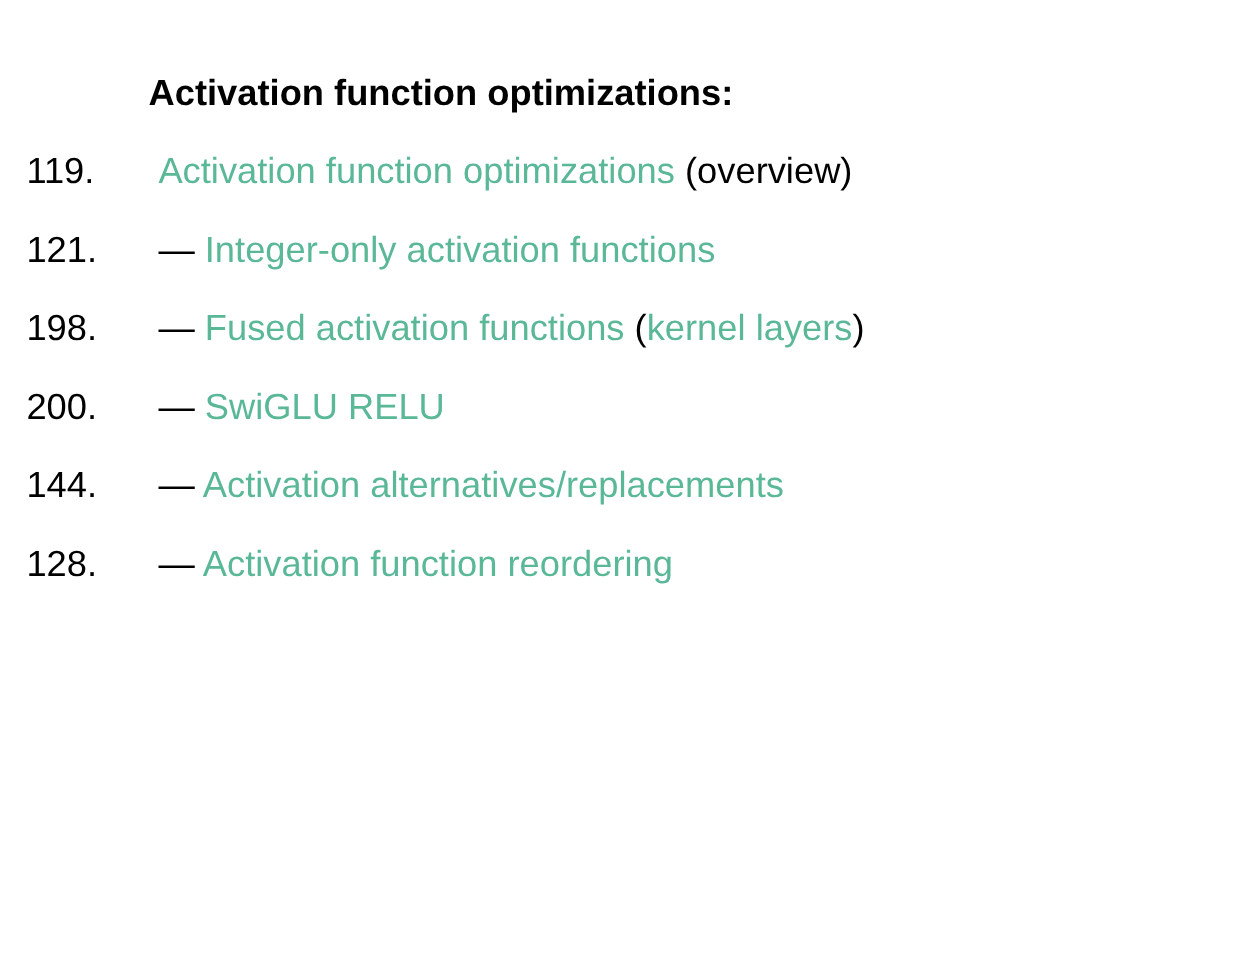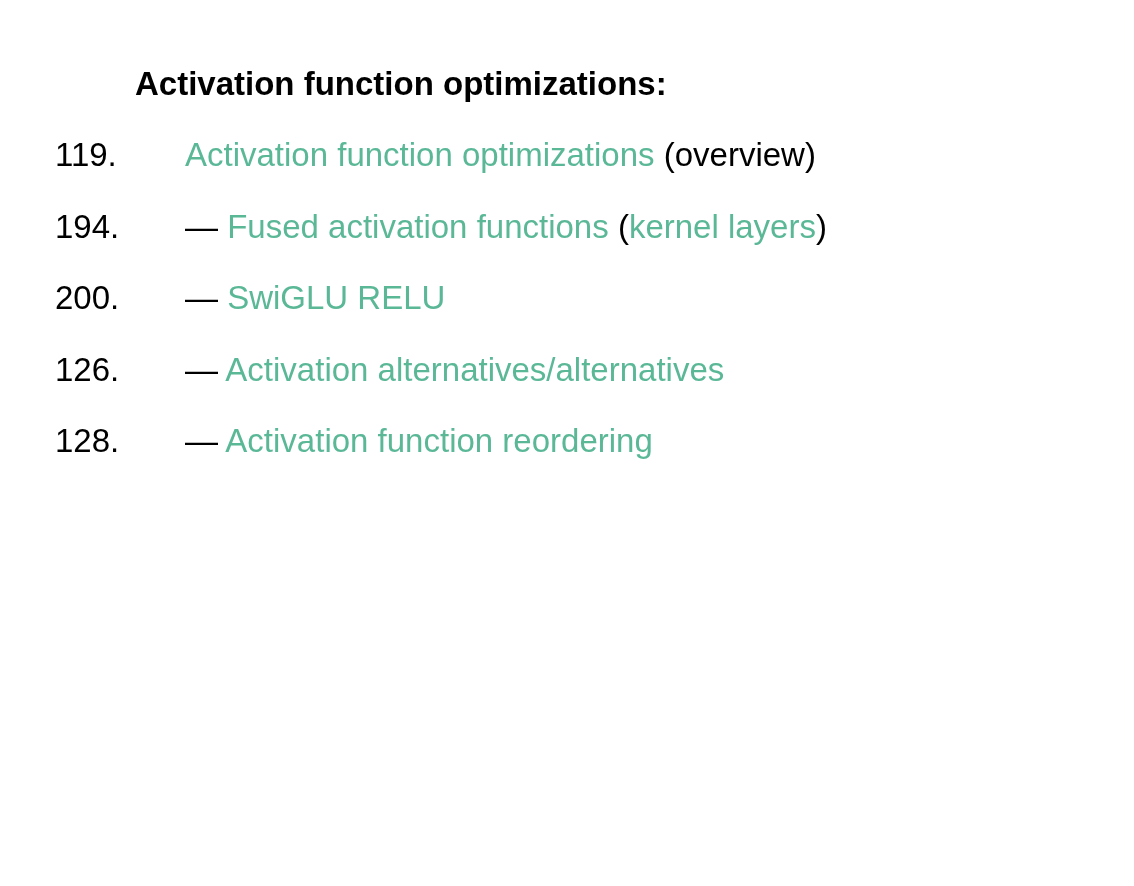--- a/index.html
+++ b/index.html
@@ -42,42 +42,42 @@
     width: 1134px;
   }
   .toc-row {
     height: 71.6px;
     font-size: 33px;
     line-height: 33px;
     white-space: nowrap;
   }
   .toc-num {
     display: inline-block;
-    margin-left: 55px;
+    margin-left: 24px;
     width: 120px;
     color: var(--text-color);
   }
   .toc-content {
     display: inline;
-    margin-left: 10px;
   }
   .seg-link {
     color: var(--link-color);
     text-decoration: none;
     cursor: pointer;
   }
   .seg-plain {
     color: var(--text-color);
   }
 </style>
 </head>
 <body>
 
 <div class="page">
   <div class="heading">Activation function optimizations:</div>
   <div class="toc">
       <div class="toc-row"><span class="toc-num">119.</span><span class="toc-content"><a class="seg-link">Activation function optimizations</a><span class="seg-plain"> (overview)</span></span></div>
-      <div class="toc-row"><span class="toc-num">194.</span><span class="toc-content"><span class="seg-plain">— </span><a class="seg-link">Fused activation functions</a><span class="seg-plain"> (</span><a class="seg-link">kernel layers</a><span class="seg-plain">)</span></span></div>
+      <div class="toc-row"><span class="toc-num">121.</span><span class="toc-content"><span class="seg-plain">— </span><a class="seg-link">Integer-only activation functions</a></span></div>
+      <div class="toc-row"><span class="toc-num">198.</span><span class="toc-content"><span class="seg-plain">— </span><a class="seg-link">Fused activation functions</a><span class="seg-plain"> (</span><a class="seg-link">kernel layers</a><span class="seg-plain">)</span></span></div>
       <div class="toc-row"><span class="toc-num">200.</span><span class="toc-content"><span class="seg-plain">— </span><a class="seg-link">SwiGLU RELU</a></span></div>
-      <div class="toc-row"><span class="toc-num">126.</span><span class="toc-content"><span class="seg-plain">— </span><a class="seg-link">Activation alternatives/alternatives</a></span></div>
+      <div class="toc-row"><span class="toc-num">144.</span><span class="toc-content"><span class="seg-plain">— </span><a class="seg-link">Activation alternatives/replacements</a></span></div>
       <div class="toc-row"><span class="toc-num">128.</span><span class="toc-content"><span class="seg-plain">— </span><a class="seg-link">Activation function reordering</a></span></div>
     </div>
 </div>
 
 </body></html>

